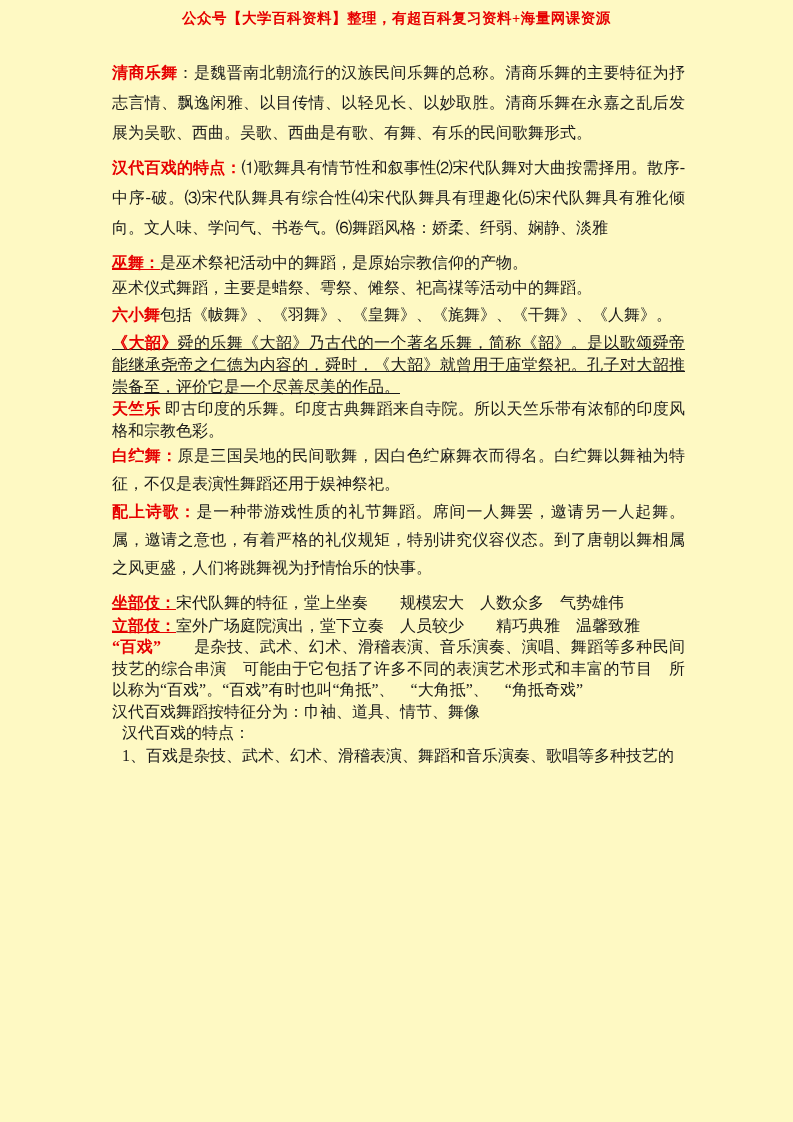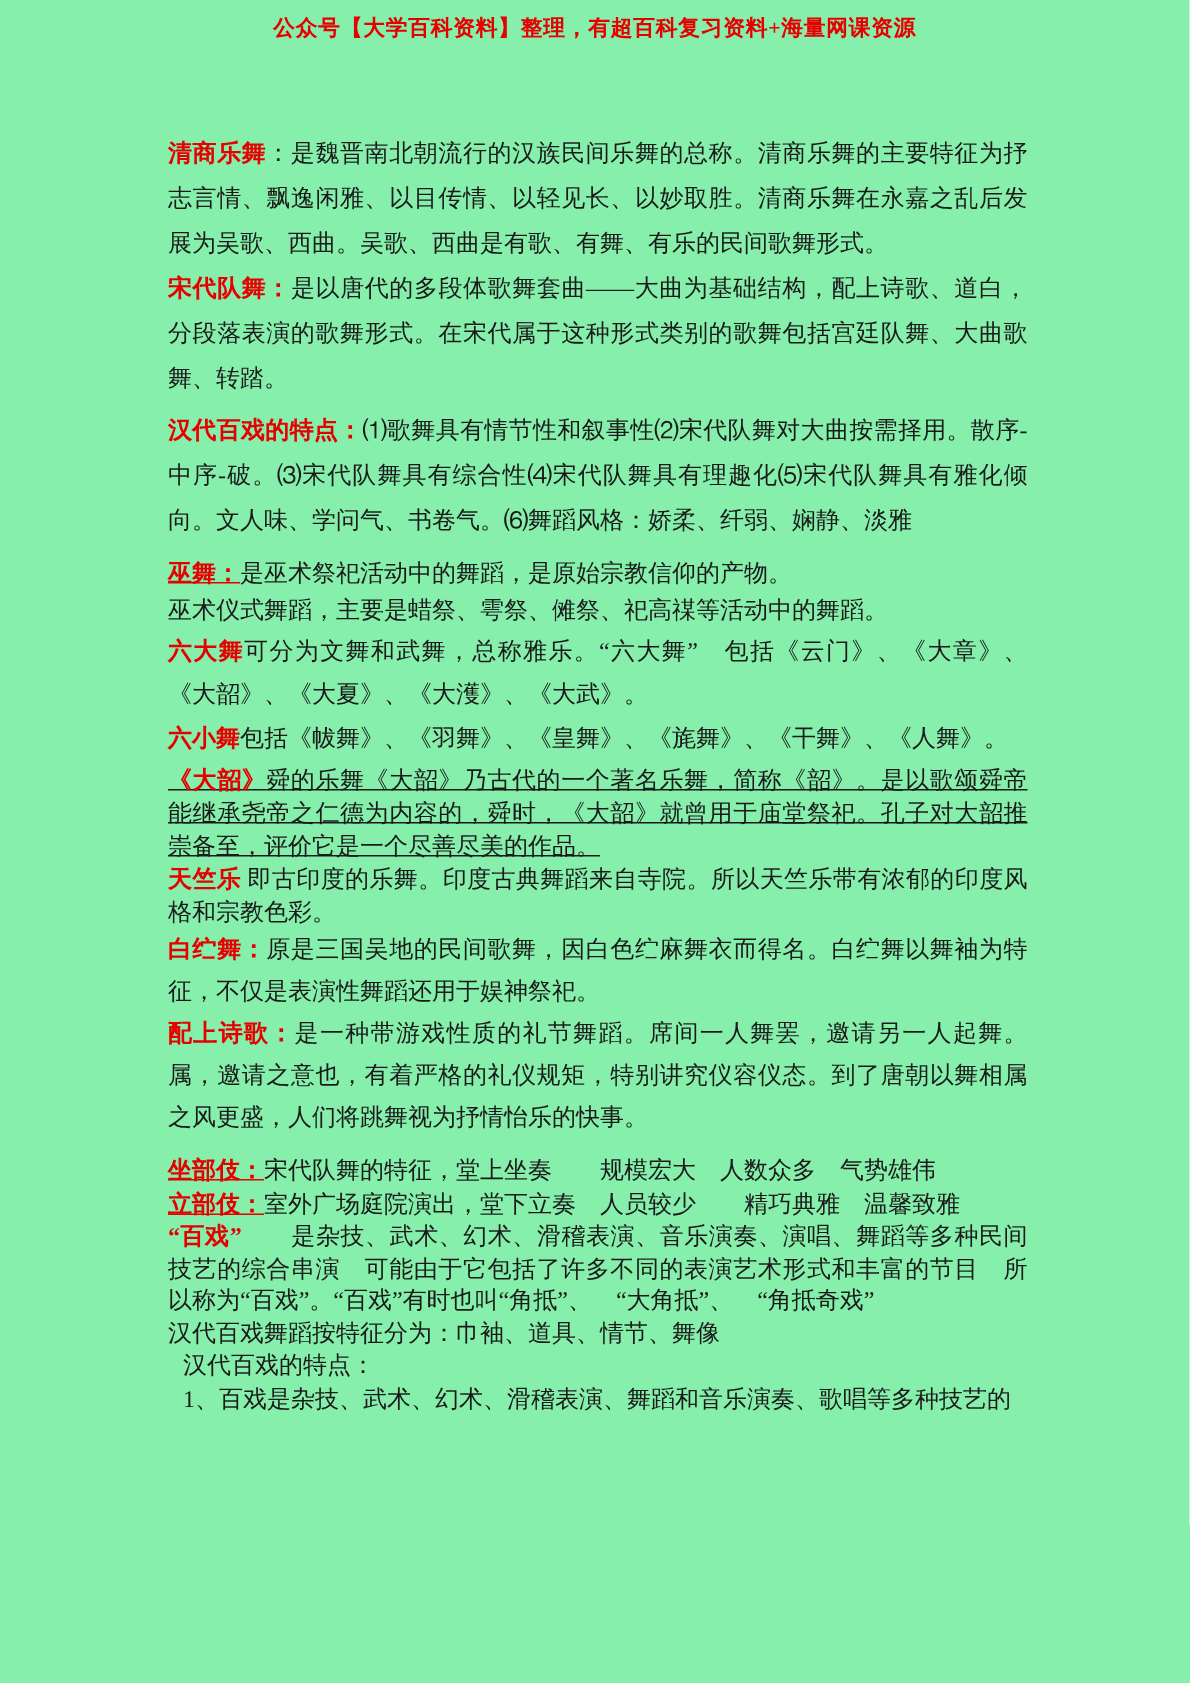--- a/index.html
+++ b/index.html
@@ -1,32 +1,32 @@
 <!DOCTYPE html>
 <html><head>
 <meta charset="utf-8">
 <style>
   html,body{margin:0;padding:0;background:#ffffff;}
   .page{
     position:relative;
     width:793px;height:1122px;
     margin:0 auto;
-    background:#86efac;
+    background:#fef9c3;
     font-family:"Liberation Serif","DejaVu Serif",serif;
     overflow:hidden;
   }
   .header{
     padding-top:9px;
     text-align:center;
     font-size:14.5px;
     font-weight:700;
     letter-spacing:0.5px;
   }
   .content{
-    margin-top:60px;
+    margin-top:30px;
     padding:0 108px 0 112px;
   }
   .para{
     margin:0;
     font-size:16px;
     color:#1a1a1a;
     text-align:justify;
   }
   .term{color:#e60000;font-weight:700;}
   .u{text-decoration:underline;text-decoration-color:#e60000;}
@@ -50,29 +50,27 @@
 <div class="page">
 
   <div class="header red">
     <span>公众号【大学百科资料】整理，有超百科复习资料+海量网课资源</span>
   </div>
 
   <div class="content">
 
     <p class="para lh30"><span class="term">清商乐舞</span><span>：是魏晋南北朝流行的汉族民间乐舞的总称。清商乐舞的主要特征为抒志言情、飘逸闲雅、以目传情、以轻见长、以妙取胜。清商乐舞在永嘉之乱后发展为吴歌、西曲。吴歌、西曲是有歌、有舞、有乐的民间歌舞形式。</span></p>
 
-    <p class="para lh30"><span class="term">宋代队舞：</span><span>是以唐代的多段体歌舞套曲——大曲为基础结构，配上诗歌、道白，分段落表演的歌舞形式。在宋代属于这种形式类别的歌舞包括宫廷队舞、大曲歌舞、转踏。</span></p>
 
     <p class="para lh30 mt5"><span class="term">汉代百戏的特点：</span><span>⑴歌舞具有情节性和叙事性⑵宋代队舞对大曲按需择用。散序-中序-破。⑶宋代队舞具有综合性⑷宋代队舞具有理趣化⑸宋代队舞具有雅化倾向。文人味、学问气、书卷气。⑹舞蹈风格：娇柔、纤弱、娴静、淡雅</span></p>
 
     <p class="para lh25 mt7"><span class="term u">巫舞：</span><span>是巫术祭祀活动中的舞蹈，是原始宗教信仰的产物。</span></p>
 
     <p class="para lh25"><span>巫术仪式舞蹈，主要是蜡祭、雩祭、傩祭、祀高禖等活动中的舞蹈。</span></p>
 
-    <p class="para lh29"><span class="term">六大舞</span><span>可分为文舞和武舞，总称雅乐。“六大舞”　包括《云门》、《大章》、《大韶》、《大夏》、《大濩》、《大武》。</span></p>
 
     <p class="para lh29"><span class="term">六小舞</span><span>包括《帗舞》、《羽舞》、《皇舞》、《旄舞》、《干舞》、《人舞》。</span></p>
 
     <p class="para lh22 mt3"><span class="term">《大韶》</span><span>舜的乐舞《大韶》乃古代的一个著名乐舞，简称《韶》。是以歌颂舜帝能继承尧帝之仁德为内容的，舜时，《大韶》就曾用于庙堂祭祀。孔子对大韶推崇备至，评价它是一个尽善尽美的作品。</span></p>
 
 
     <p class="para lh22"><span class="term">天竺乐</span><span> 即古印度的乐舞。印度古典舞蹈来自寺院。所以天竺乐带有浓郁的印度风格和宗教色彩。</span></p>
 
     <p class="para lh28"><span class="term">白纻舞：</span><span>原是三国吴地的民间歌舞，因白色纻麻舞衣而得名。白纻舞以舞袖为特征，不仅是表演性舞蹈还用于娱神祭祀。</span></p>
 

